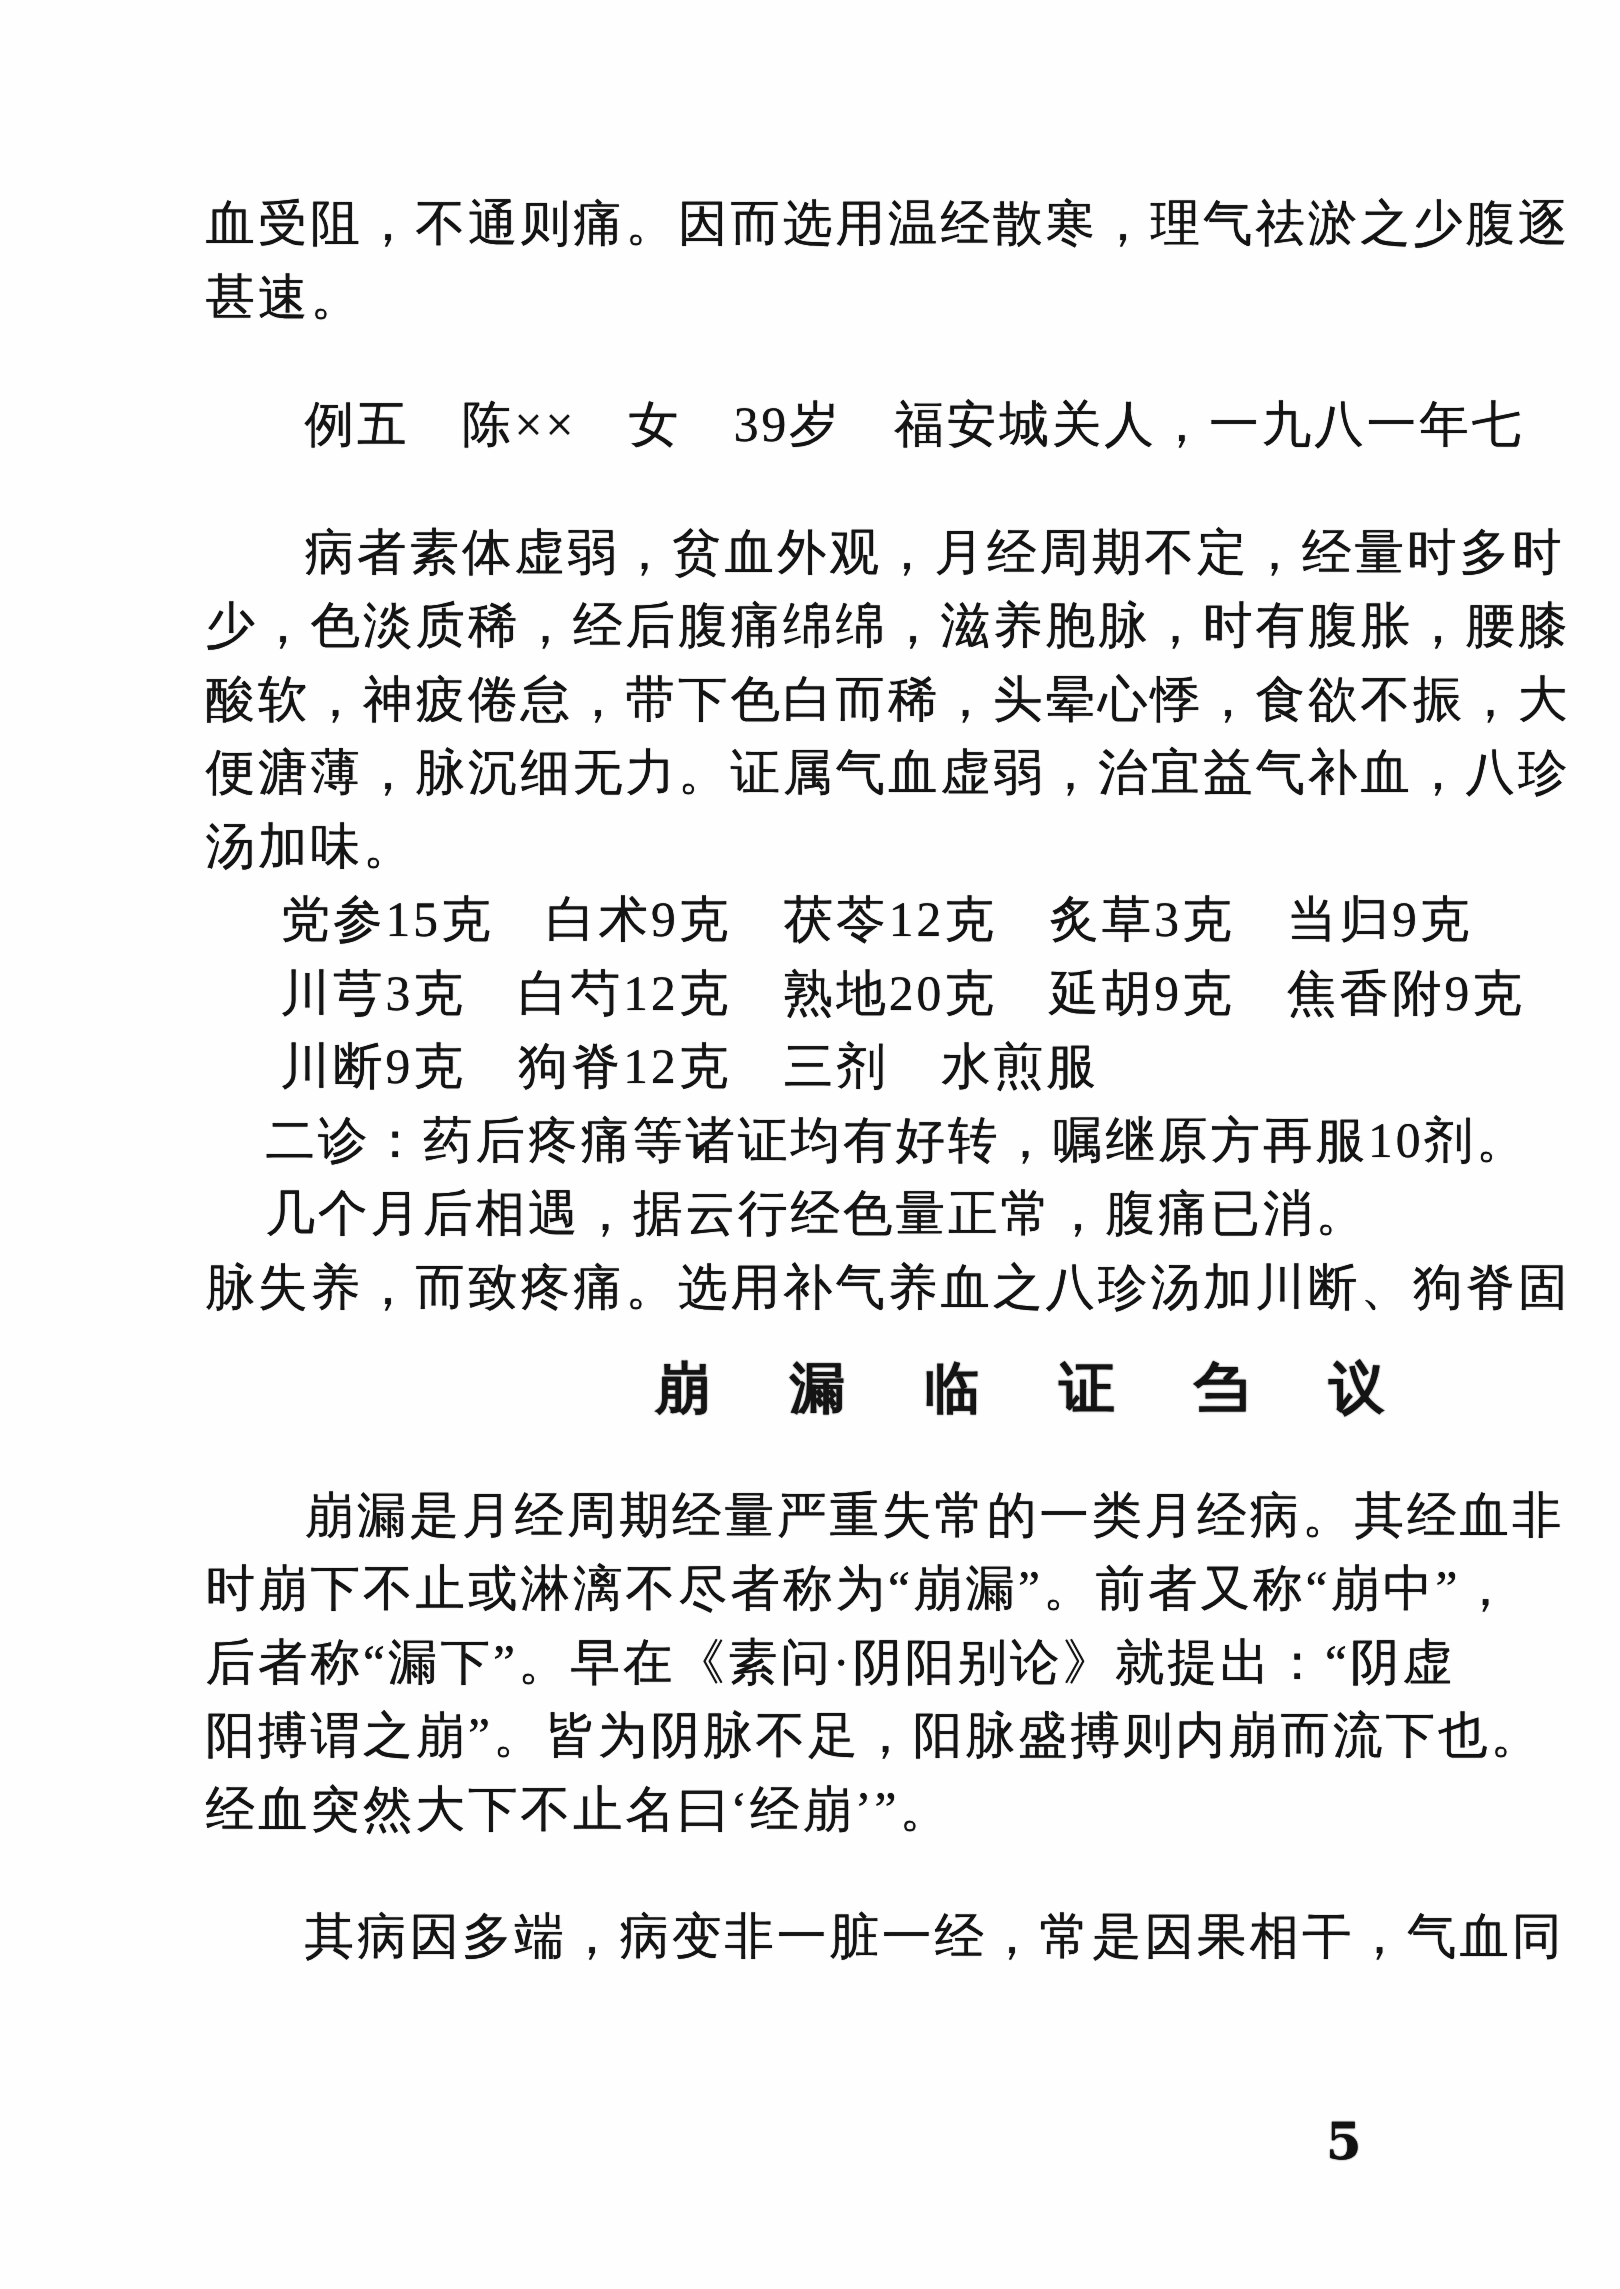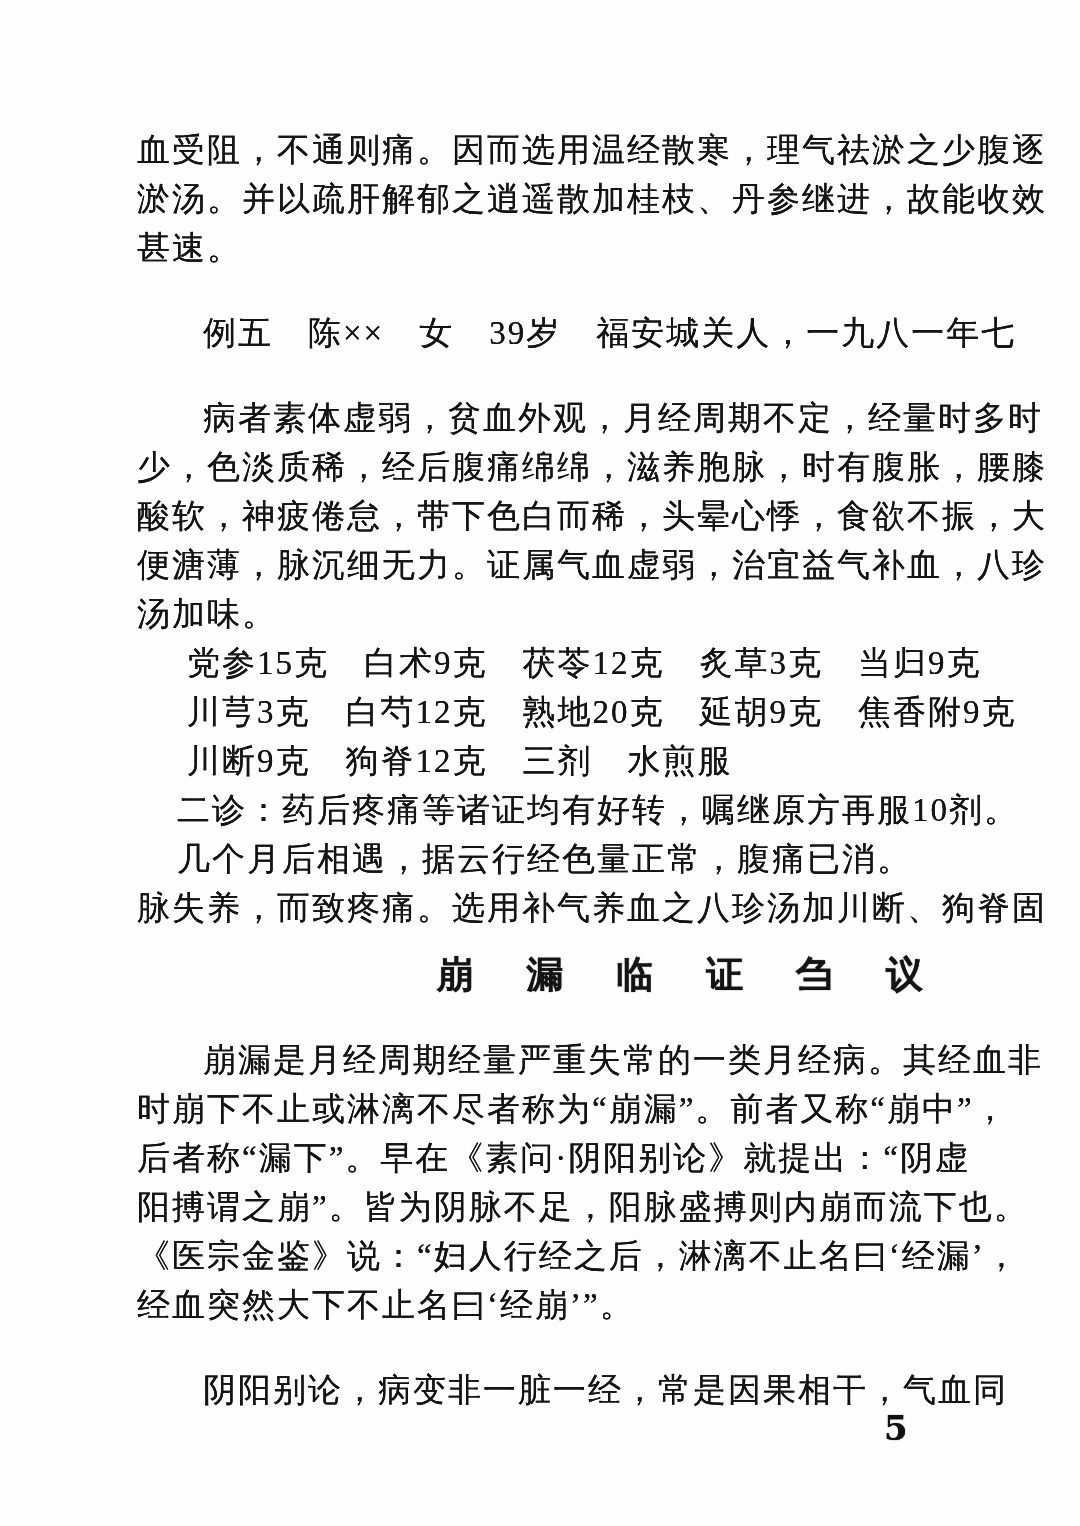--- a/index.html
+++ b/index.html
@@ -56,21 +56,20 @@
     text-shadow: 0 0 1px #000;
   }
 </style>
 </head>
 <body>
 
 <div class="page">
   <div class="content">
 
     <div class="line ind0">血受阻，不通则痛。因而选用温经散寒，理气祛淤之少腹逐</div>
-    <div class="line ind0">淤汤。并以疏肝解郁之逍遥散加桂枝、丹参继进，故能收效</div>
     <div class="line ind0">甚速。</div>
 
     <div class="line ind2">例五　陈××　女　39岁　福安城关人，一九八一年七</div>
 
     <div class="line ind2">病者素体虚弱，贫血外观，月经周期不定，经量时多时</div>
     <div class="line ind0">少，色淡质稀，经后腹痛绵绵，滋养胞脉，时有腹胀，腰膝</div>
     <div class="line ind0">酸软，神疲倦怠，带下色白而稀，头晕心悸，食欲不振，大</div>
     <div class="line ind0">便溏薄，脉沉细无力。证属气血虚弱，治宜益气补血，八珍</div>
     <div class="line ind0">汤加味。</div>
 
@@ -82,20 +81,19 @@
     <div class="line ind1">几个月后相遇，据云行经色量正常，腹痛已消。</div>
 
     <div class="line ind0">脉失养，而致疼痛。选用补气养血之八珍汤加川断、狗脊固</div>
 
     <div class="section-heading">崩 漏 临 证 刍 议</div>
 
     <div class="line ind2">崩漏是月经周期经量严重失常的一类月经病。其经血非</div>
     <div class="line ind0">时崩下不止或淋漓不尽者称为“崩漏”。前者又称“崩中”，</div>
     <div class="line ind0">后者称“漏下”。早在《素问·阴阳别论》就提出：“阴虚</div>
     <div class="line ind0">阳搏谓之崩”。皆为阴脉不足，阳脉盛搏则内崩而流下也。</div>
-    <div class="line ind0">《医宗金鉴》说：“妇人行经之后，淋漓不止名曰‘经漏’，</div>
     <div class="line ind0">经血突然大下不止名曰‘经崩’”。</div>
-    <div class="line ind2">阴阳别论，病变非一脏一经，常是因果相干，气血同</div>
+    <div class="line ind2">其病因多端，病变非一脏一经，常是因果相干，气血同</div>
 
   </div>
 
   <div class="page-number">5</div>
 </div>
 
 </body></html>

